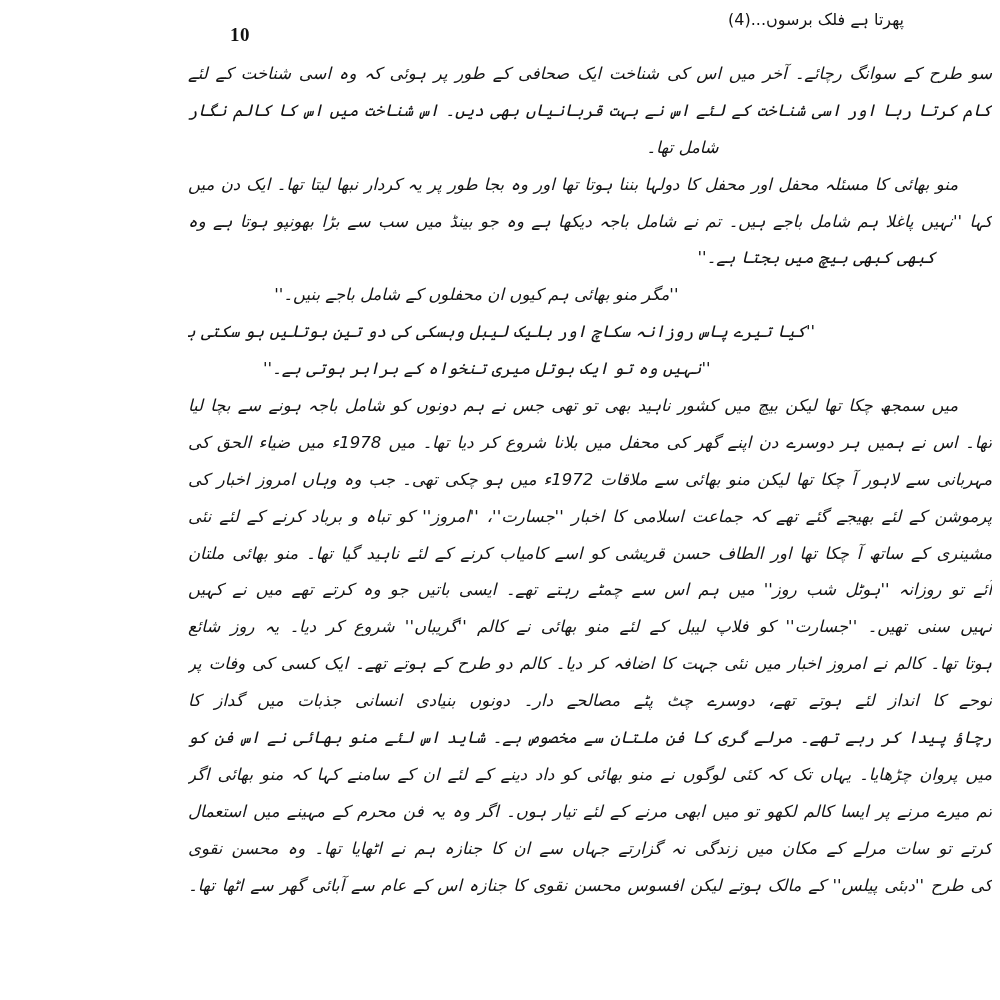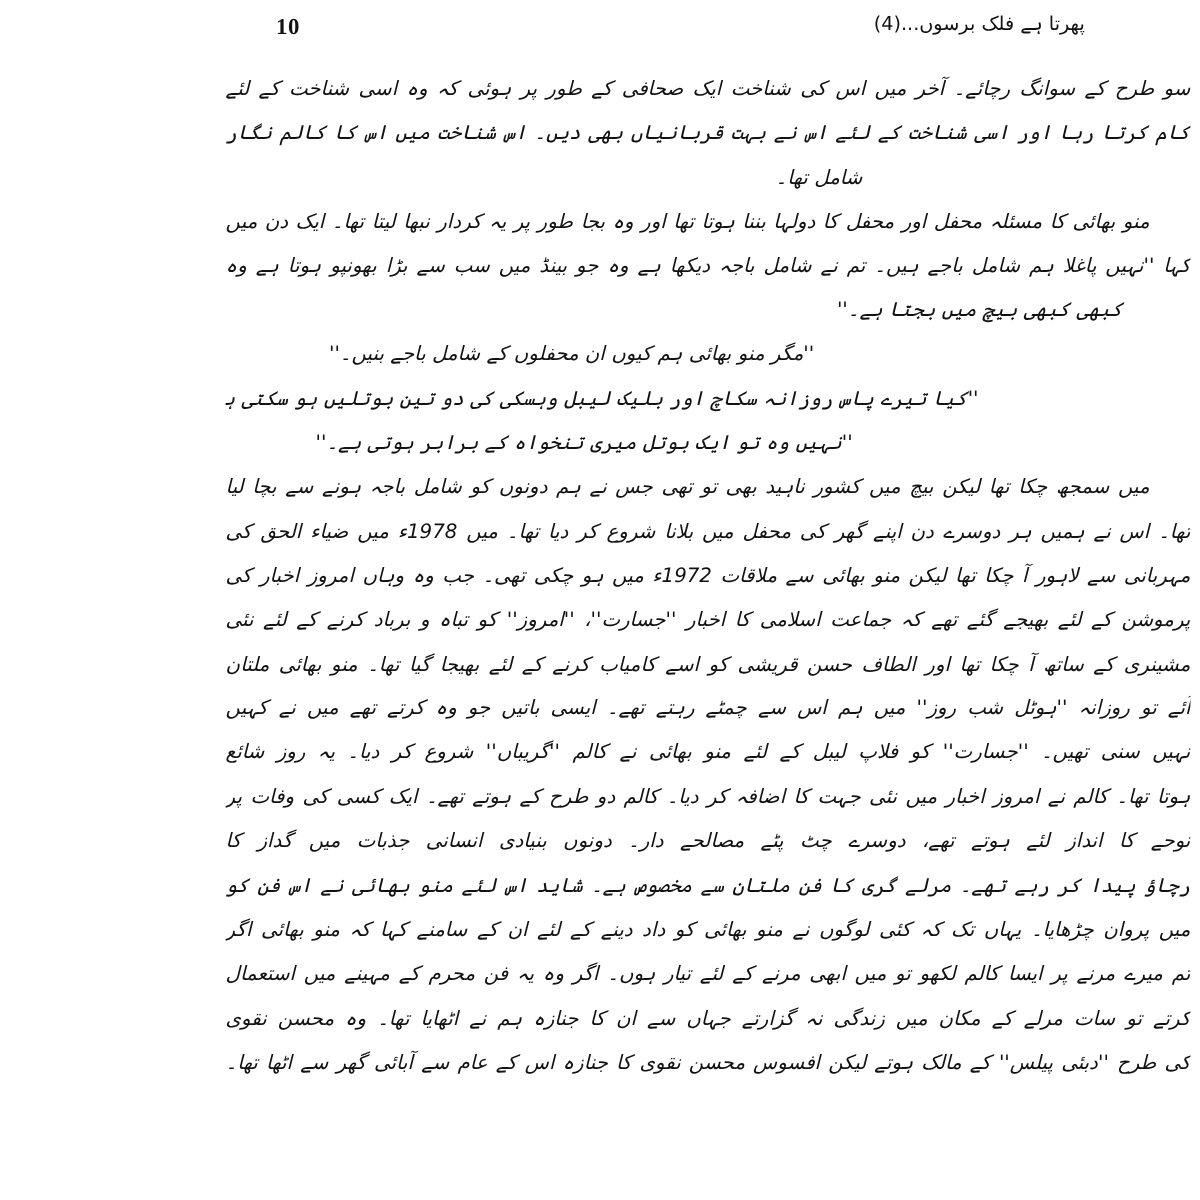--- a/index.html
+++ b/index.html
@@ -22,21 +22,21 @@
     position: absolute;
     top: 8px;
     left: 188px;
     right: 8px;
     height: 34px;
     direction: ltr;
   }
   .page-number {
     position: absolute;
     left: 42px;
-    top: 4px;
+    top: 16px;
     font-family: "Liberation Serif", "DejaVu Serif", serif;
     font-weight: bold;
     font-size: 19px;
     letter-spacing: 0.5px;
   }
   .running-title {
     position: absolute;
     right: 88px;
     top: 2px;
     direction: rtl;
@@ -82,21 +82,21 @@
       <div class="line full" style="text-indent: 34px;">منو بھائی کا مسئلہ محفل اور محفل کا دولہا بننا ہوتا تھا اور وہ بجا طور پر یہ کردار نبھا لیتا تھا۔ ایک دن میں</div>
       <div class="line full">کہا ''نہیں پاغلا ہم شامل باجے ہیں۔ تم نے شامل باجہ دیکھا ہے وہ جو بینڈ میں سب سے بڑا بھونپو ہوتا ہے وہ</div>
       <div class="line short" style="padding-left: 0px; padding-right: 7%;">کبھی کبھی بیچ میں بجتا ہے۔''</div>
       <div class="line short" style="padding-left: 0px; padding-right: 39%;">''مگر منو بھائی ہم کیوں ان محفلوں کے شامل باجے بنیں۔''</div>
       <div class="line short" style="padding-left: 0px; padding-right: 22%;">''کیا تیرے پاس روزانہ سکاچ اور بلیک لیبل وہسکی کی دو تین بوتلیں ہو سکتی ہیں۔''</div>
       <div class="line short" style="padding-left: 0px; padding-right: 35%;">''نہیں وہ تو ایک بوتل میری تنخواہ کے برابر ہوتی ہے۔''</div>
       <div class="line full" style="text-indent: 34px;">میں سمجھ چکا تھا لیکن بیچ میں کشور ناہید بھی تو تھی جس نے ہم دونوں کو شامل باجہ ہونے سے بچا لیا</div>
       <div class="line full">تھا۔ اس نے ہمیں ہر دوسرے دن اپنے گھر کی محفل میں بلانا شروع کر دیا تھا۔ میں 1978ء میں ضیاء الحق کی</div>
       <div class="line full">مہربانی سے لاہور آ چکا تھا لیکن منو بھائی سے ملاقات 1972ء میں ہو چکی تھی۔ جب وہ وہاں امروز اخبار کی</div>
       <div class="line full">پرموشن کے لئے بھیجے گئے تھے کہ جماعت اسلامی کا اخبار ''جسارت''، ''امروز'' کو تباہ و برباد کرنے کے لئے نئی</div>
-      <div class="line full">مشینری کے ساتھ آ چکا تھا اور الطاف حسن قریشی کو اسے کامیاب کرنے کے لئے بھیجا گیا تھا۔ منو بھائی ملتان</div>
+      <div class="line full">مشینری کے ساتھ آ چکا تھا اور الطاف حسن قریشی کو اسے کامیاب کرنے کے لئے ناہید گیا تھا۔ منو بھائی ملتان</div>
       <div class="line full">آئے تو روزانہ ''ہوٹل شب روز'' میں ہم اس سے چمٹے رہتے تھے۔ ایسی باتیں جو وہ کرتے تھے میں نے کہیں</div>
       <div class="line full">نہیں سنی تھیں۔ ''جسارت'' کو فلاپ لیبل کے لئے منو بھائی نے کالم ''گریباں'' شروع کر دیا۔ یہ روز شائع</div>
       <div class="line full">ہوتا تھا۔ کالم نے امروز اخبار میں نئی جہت کا اضافہ کر دیا۔ کالم دو طرح کے ہوتے تھے۔ ایک کسی کی وفات پر</div>
       <div class="line full">نوحے کا انداز لئے ہوتے تھے، دوسرے چٹ پٹے مصالحے دار۔ دونوں بنیادی انسانی جذبات میں گداز کا</div>
       <div class="line full">رچاؤ پیدا کر رہے تھے۔ مرلے گری کا فن ملتان سے مخصوص ہے۔ شاید اس لئے منو بھائی نے اس فن کو ملتان ہی</div>
       <div class="line full">میں پروان چڑھایا۔ یہاں تک کہ کئی لوگوں نے منو بھائی کو داد دینے کے لئے ان کے سامنے کہا کہ منو بھائی اگر</div>
       <div class="line full">تم میرے مرنے پر ایسا کالم لکھو تو میں ابھی مرنے کے لئے تیار ہوں۔ اگر وہ یہ فن محرم کے مہینے میں استعمال</div>
       <div class="line full">کرتے تو سات مرلے کے مکان میں زندگی نہ گزارتے جہاں سے ان کا جنازہ ہم نے اٹھایا تھا۔ وہ محسن نقوی</div>
       <div class="line full">کی طرح ''دبئی پیلس'' کے مالک ہوتے لیکن افسوس محسن نقوی کا جنازہ اس کے عام سے آبائی گھر سے اٹھا تھا۔</div>
     </div>

